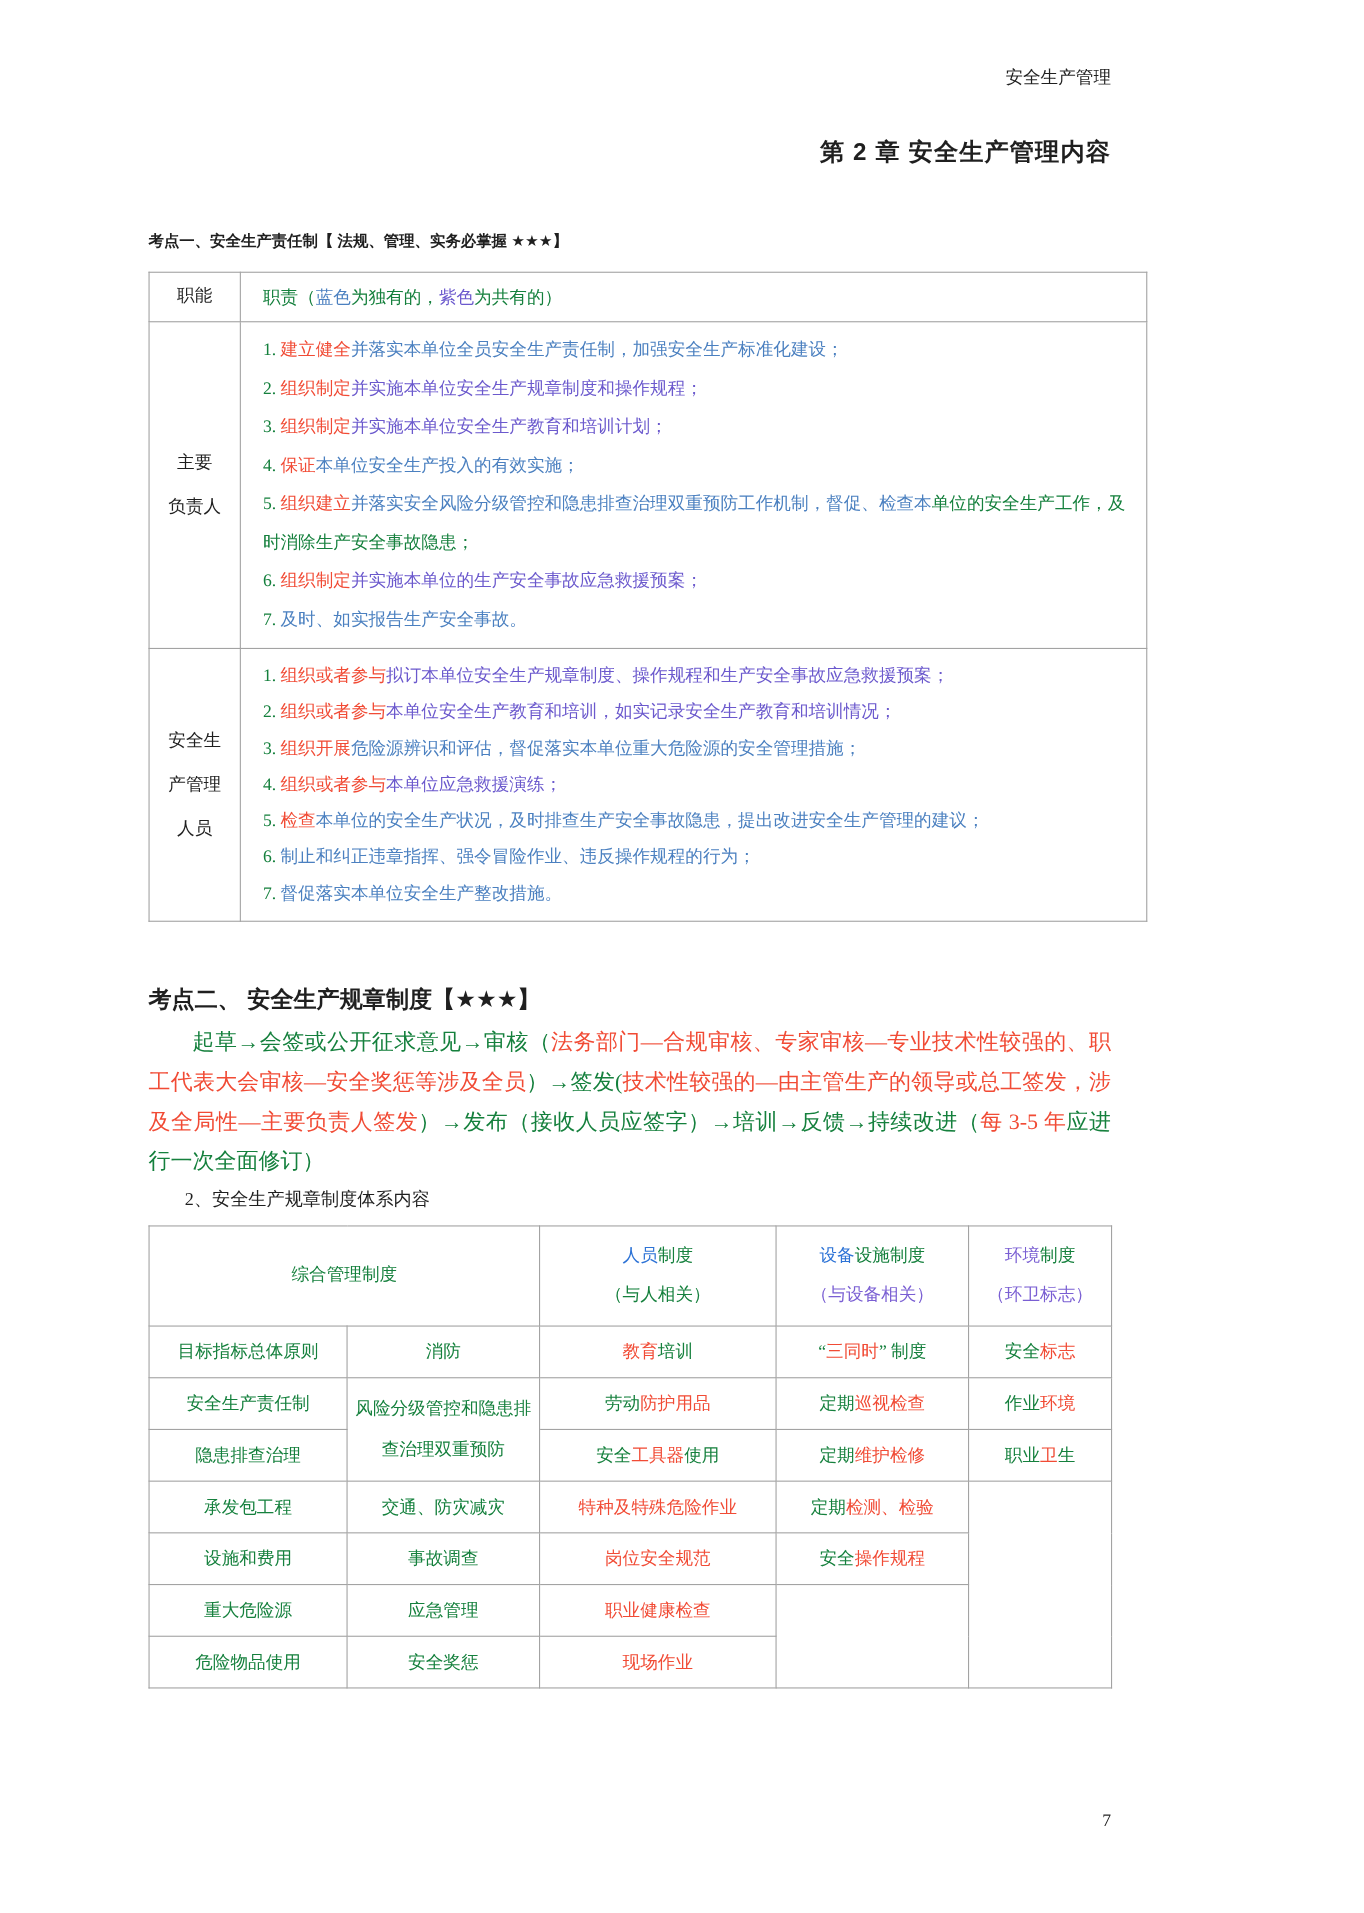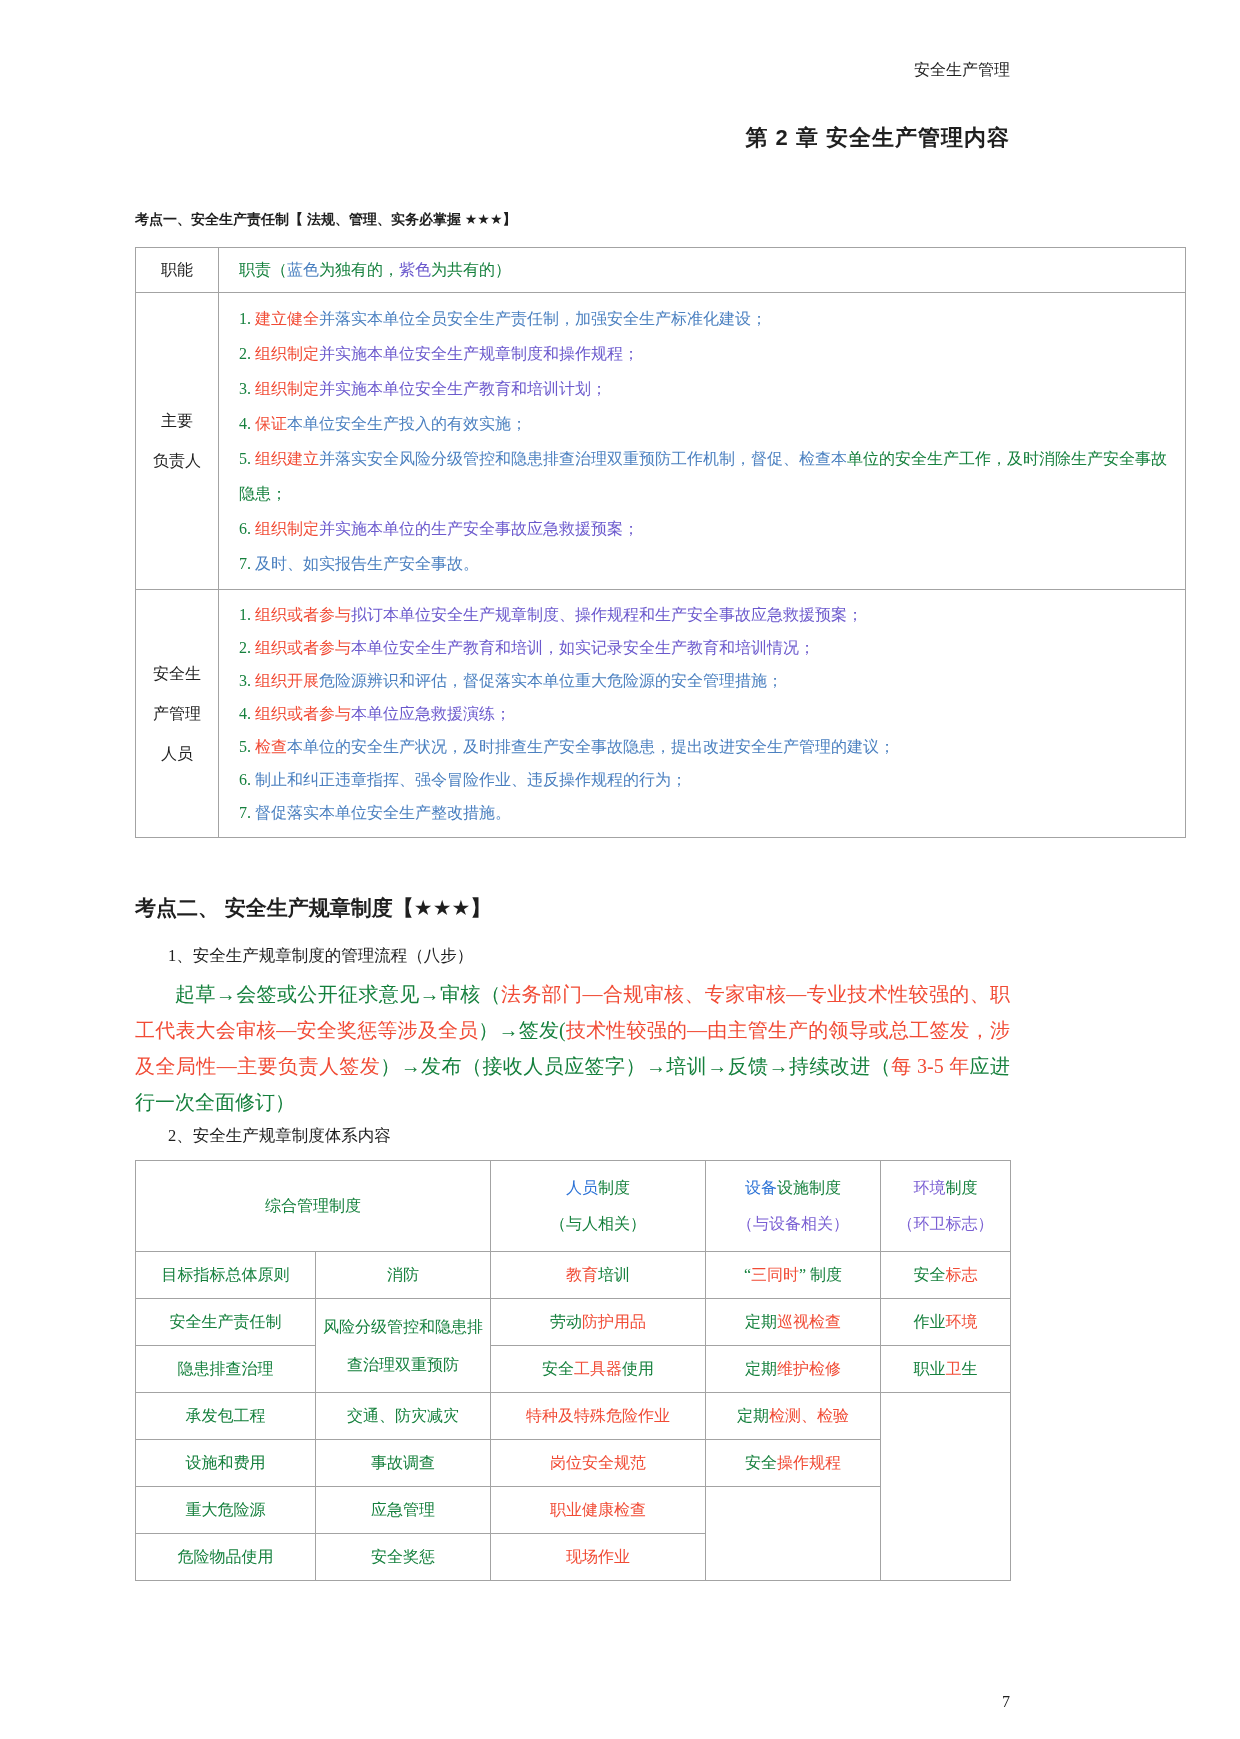--- a/index.html
+++ b/index.html
@@ -18,21 +18,21 @@
   .c-P{color:#7a5fd3}
   .hdr{margin-top:60px;text-align:right;font-size:16px;font-family:"Liberation Sans","DejaVu Sans",sans-serif;}
   .title{margin-top:42px;text-align:right;font-size:22px;font-weight:bold;
          font-family:"Liberation Sans","DejaVu Sans",sans-serif;letter-spacing:1px;}
   .kaodian{margin-top:58px;font-size:14px;font-weight:bold;
            font-family:"Liberation Sans","DejaVu Sans",sans-serif;}
   .kaodian2{margin-top:56px;font-size:21px;font-weight:bold;
            font-family:"Liberation Sans","DejaVu Sans",sans-serif;}
   
   table{border-collapse:collapse;}
-  .t1{margin-top:18px;width:1051px;border:1.5px solid #8a8a8a;font-size:16px;}
+  .t1{margin-top:18px;width:908px;border:1.5px solid #8a8a8a;font-size:16px;}
   .t1 td{border:1px solid #a3a3a3;vertical-align:middle;}
   .t1 .lbl{width:80px;text-align:center;
            font-family:"Liberation Sans","DejaVu Sans",sans-serif;line-height:40px;}
   .t1 .cont{padding:8px 14px 8px 20px;}
   .t1 .rowA{height:45px;}
   .t1 .rowB{height:292px;}
   .t1 .rowC{height:232px;}
   .t1 .rowB .item{line-height:35px;}
   .t1 .rowC .item{line-height:33px;}
   
@@ -96,21 +96,20 @@
         <div class="item"><span class="c-k">5. </span><span class="c-r">检查</span><span class="c-b">本单位的安全生产状况，及时排查生产安全事故隐患，提出改进安全生产管理的建议；</span></div>
         <div class="item"><span class="c-k">6. </span><span class="c-b">制止和纠正违章指挥、强令冒险作业、违反操作规程的行为；</span></div>
         <div class="item"><span class="c-k">7. </span><span class="c-b">督促落实本单位安全生产整改措施。</span></div>
       </td>
     </tr>
   </tbody>
     </table>
 
   <div class="kaodian2">考点二、 安全生产规章制度【★★★】</div>
 
-  <div class="para1">1、安全生产规章制度的管理流程（八步）</div>
 
   <div class="flow"><span class="c-k">起草→会签或公开征求意见→审核（</span><span class="c-r">法务部门—合规审核、专家审核—专业技术性较强的、职工代表大会审核—安全奖惩等涉及全员</span><span class="c-k">）→签发(</span><span class="c-r">技术性较强的—由主管生产的领导或总工签发，涉及全局性—</span><span class="c-r">主要负责人签发</span><span class="c-k">）→发布（接收人员应签字）→培训→反馈→持续改进（</span><span class="c-r">每 3-5 年</span><span class="c-k">应进行一次全面修订）</span></div>
 
   <div class="para2">2、安全生产规章制度体系内容</div>
 
   <table class="t2">
     <colgroup>
       <col style="width:180px">
         <col style="width:175px">
         <col style="width:215px">

